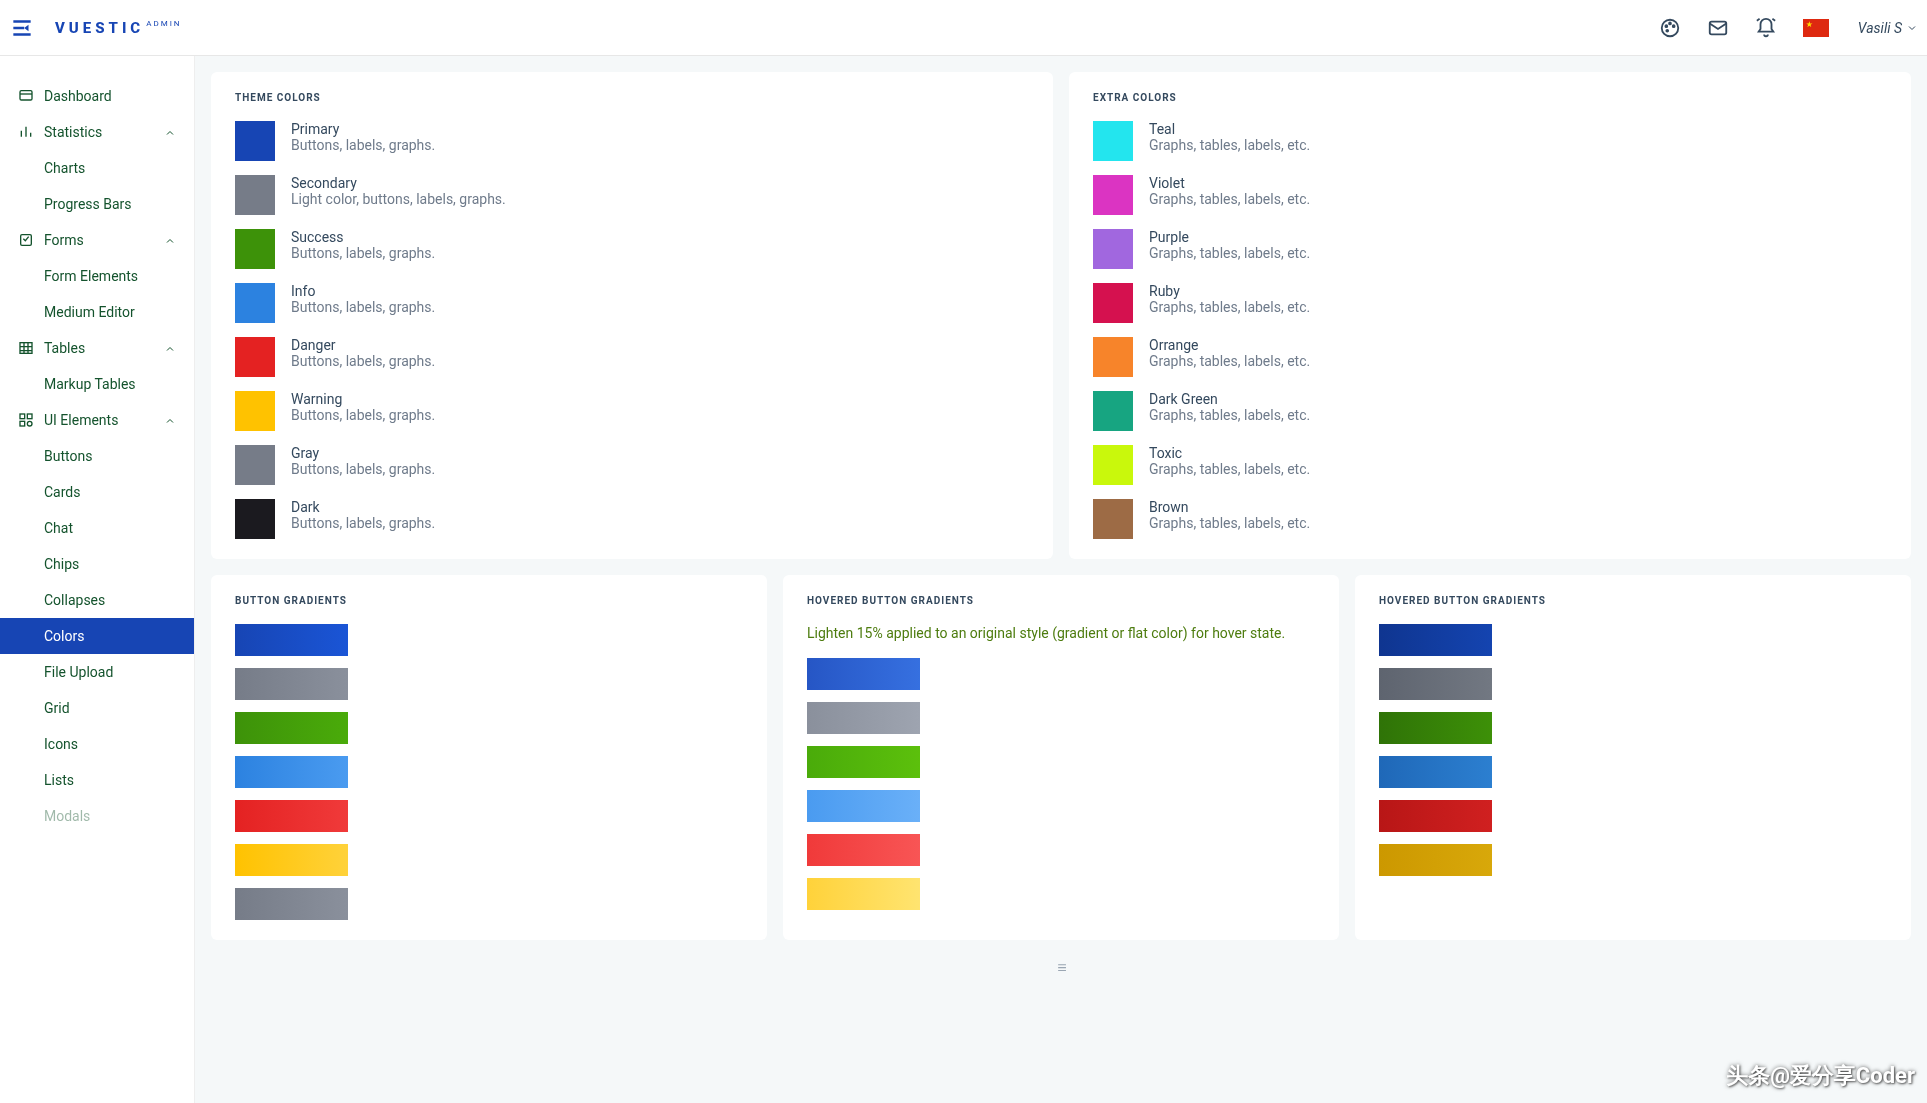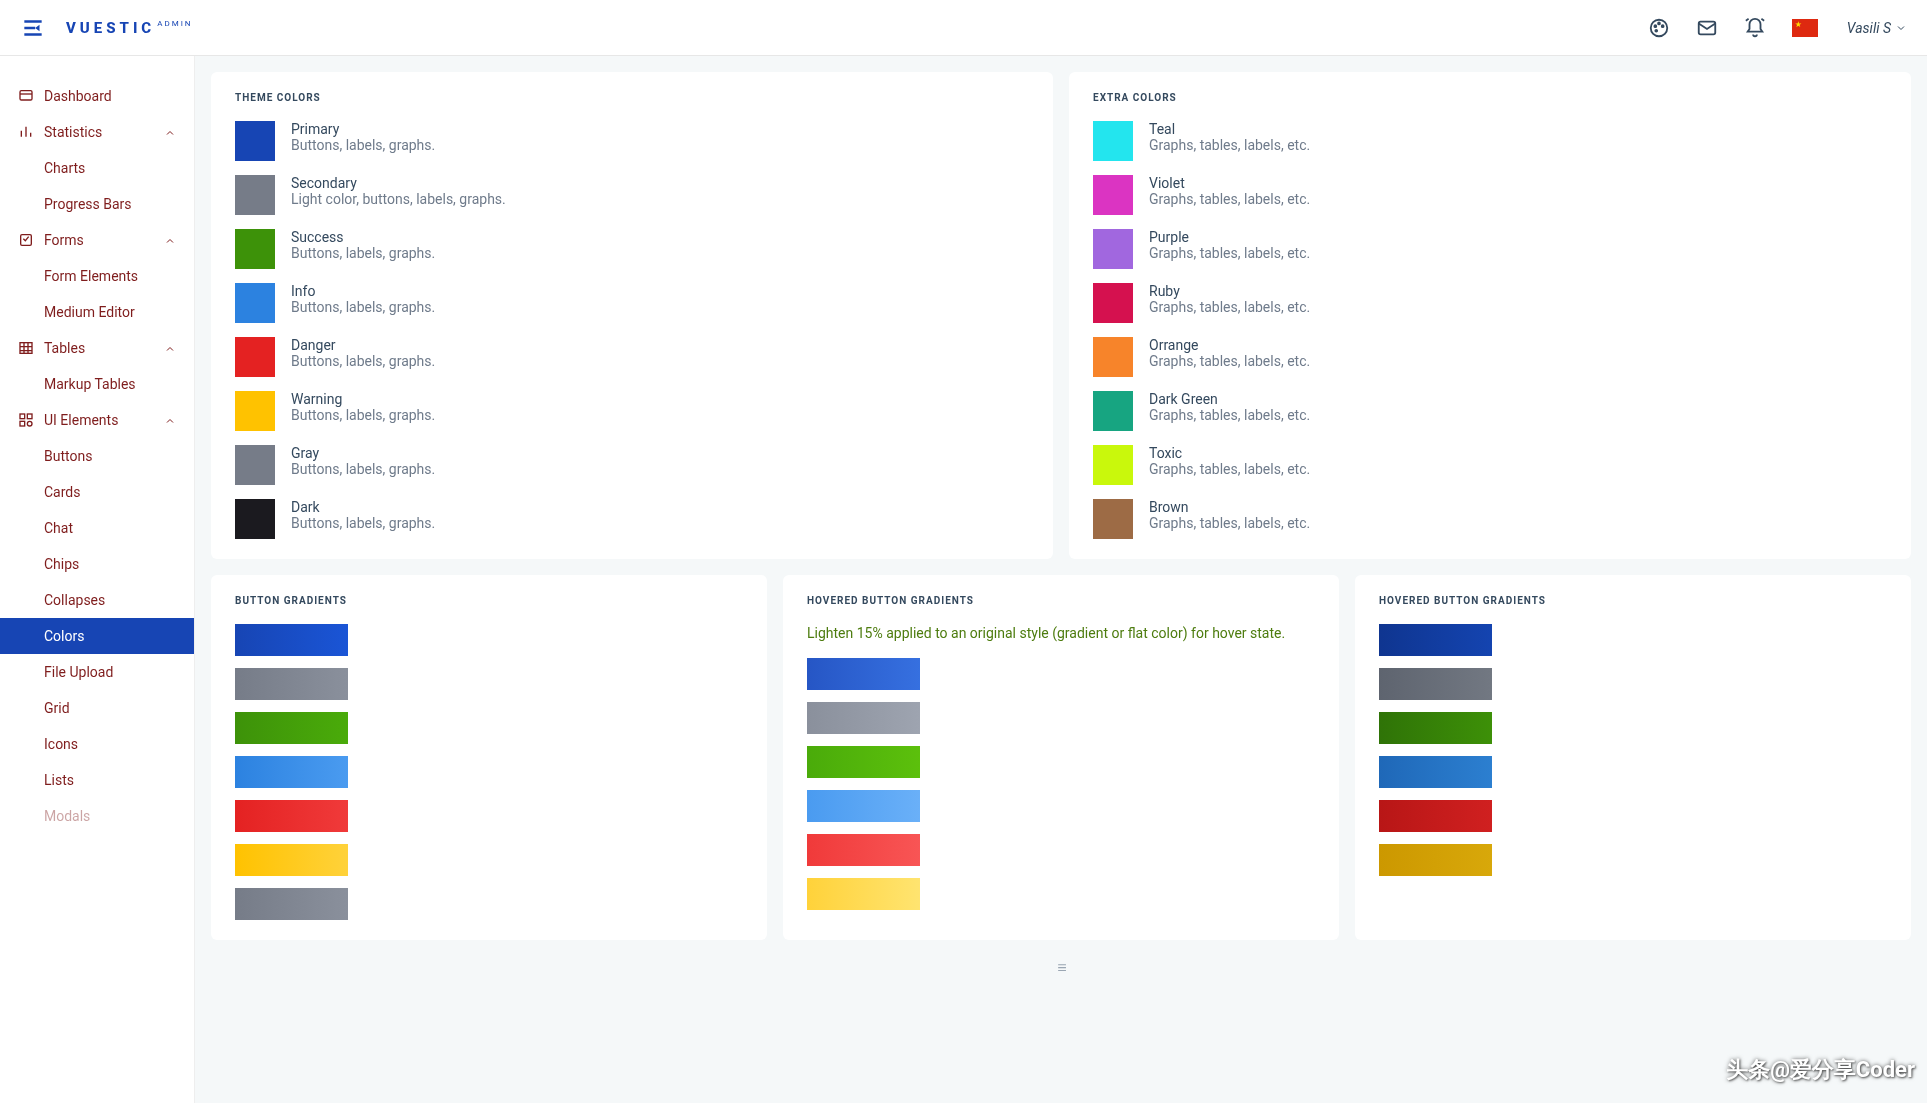--- a/index.html
+++ b/index.html
@@ -9,21 +9,21 @@
   color: #34495e;
   font-size: 14px;
 }
 
 
 .topbar {
   background: #fff;
   height: 56px;
   display: flex;
   align-items: center;
-  padding: 0 20px;
+  padding: 0 9px;
   border-bottom: 1px solid #e7e7e7;
 }
 .topbar .menu-toggle {
   width: 26px;
   height: 26px;
   color: #1745b4;
   cursor: pointer;
   margin-right: 20px;
 }
 .topbar .logo {
@@ -81,21 +81,21 @@
   background: #fff;
   padding-top: 22px;
   border-right: 1px solid #eee;
 }
 .sidebar-item, .sidebar-sub {
   display: flex;
   align-items: center;
   padding: 0 18px;
   height: 36px;
   cursor: pointer;
-  color: #7f1d1d;
+  color: #14532d;
   font-size: 14px;
 }
 .sidebar-item .icon {
   width: 16px;
   height: 16px;
   margin-right: 10px;
 }
 .sidebar-item .chevron {
   margin-left: auto;
   width: 12px;
@@ -170,21 +170,21 @@
   padding: 2px 0;
   color: #9aa6b3;
   font-size: 16px;
   letter-spacing: -2px;
 }
 
 
 .watermark {
   position: fixed;
   right: 12px;
-  bottom: 18px;
+  bottom: 12px;
   color: #fff;
   font-size: 22px;
   font-weight: 700;
   text-shadow: 0 0 4px rgba(0,0,0,0.6), 1px 1px 2px rgba(0,0,0,0.5);
   pointer-events: none;
 }
 </style>
 </head>
 <body>
 

